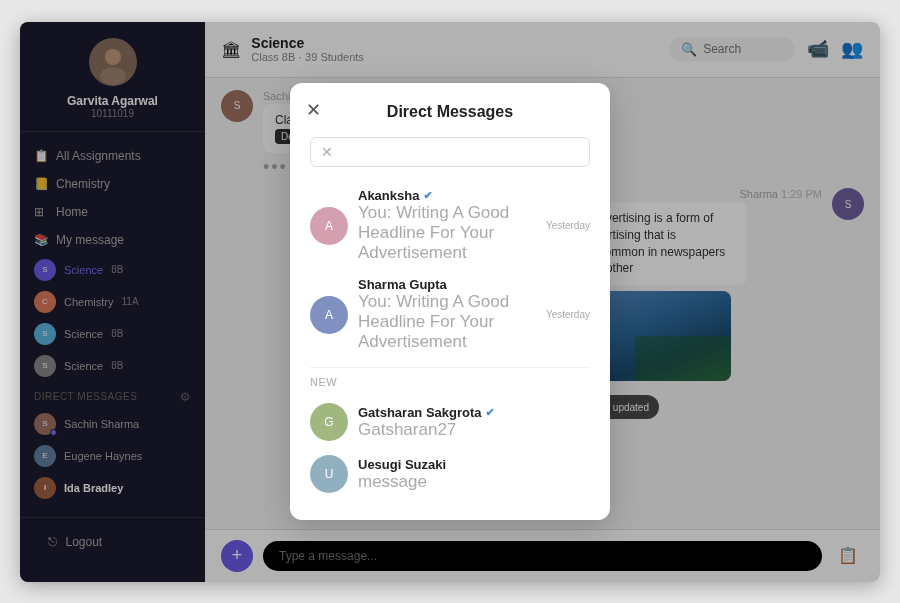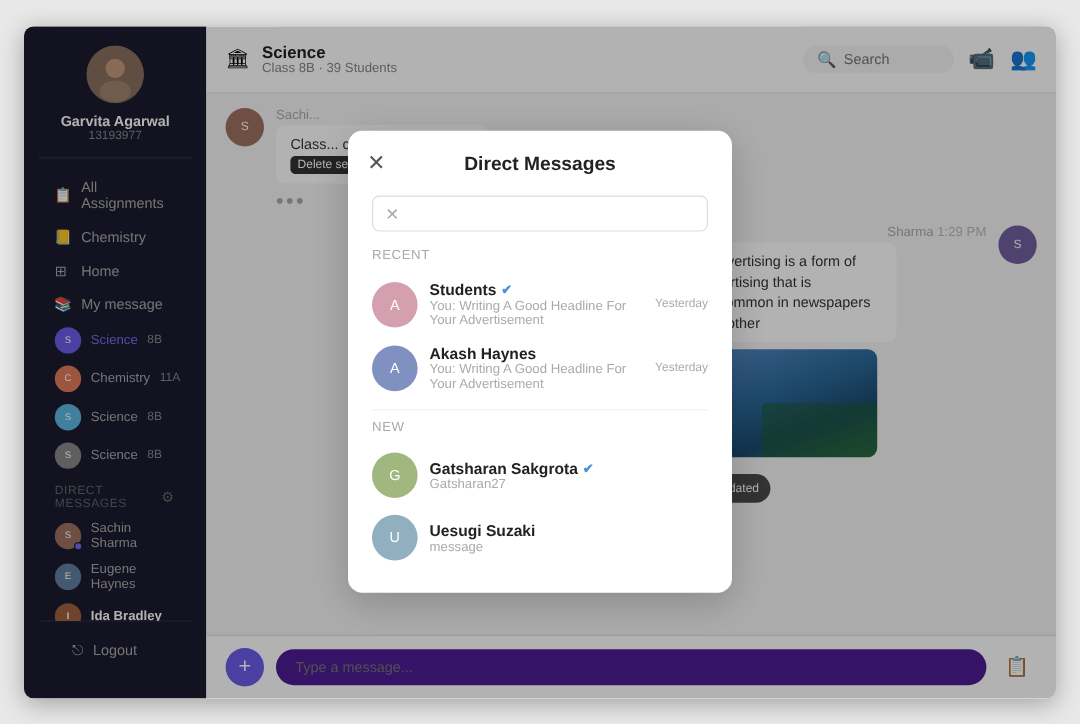--- a/index.html
+++ b/index.html
@@ -19,25 +19,25 @@
       height: 560px;
       display: flex;
       border-radius: 8px;
       overflow: hidden;
       box-shadow: 0 4px 20px rgba(0,0,0,0.3);
       position: relative;
     }
 
     
     .sidebar {
-      width: 152px;
+      width: 185px;
       background: #1a1a2e;
       display: flex;
       flex-direction: column;
-      padding: 16px 12px;
+      padding: 16px 0;
       flex-shrink: 0;
     }
 
     .sidebar-user {
       display: flex;
       flex-direction: column;
       align-items: center;
       padding: 0 12px 12px;
       border-bottom: 1px solid rgba(255,255,255,0.1);
     }
@@ -295,21 +295,21 @@
       color: #fff;
       font-size: 18px;
       cursor: pointer;
       display: flex;
       align-items: center;
       justify-content: center;
     }
 
     .msg-input {
       flex: 1;
-      background: #4c1d95;
+      background: #000000;
       border: none;
       border-radius: 20px;
       padding: 8px 16px;
       font-size: 12px;
       color: #888;
       outline: none;
     }
 
     .send-btn {
       width: 32px;
@@ -410,21 +410,21 @@
     .contact-info .contact-name {
       font-size: 13px;
       font-weight: 600;
       color: #222;
       display: flex;
       align-items: center;
       gap: 4px;
     }
 
     .contact-info .contact-sub {
-      font-size: 11px;
+      font-size: 17px;
       color: #aaa;
     }
 
     .verified-icon {
       color: #4a90d9;
       font-size: 11px;
     }
 
     .contact-time {
       margin-left: auto;
@@ -505,21 +505,21 @@
   <div class="sidebar">
     <div class="sidebar-user">
       <div class="avatar-circle">
         <svg viewBox="0 0 48 48" fill="none">
           <circle cx="24" cy="24" r="24" fill="#8a7060"></circle>
           <circle cx="24" cy="19" r="8" fill="#c49a7a"></circle>
           <ellipse cx="24" cy="38" rx="13" ry="9" fill="#a0856e"></ellipse>
         </svg>
       </div>
       <div class="user-name">Garvita Agarwal</div>
-      <div class="user-id">13193977</div>
+      <div class="user-id">10111019</div>
     </div>
 
     <div class="sidebar-nav">
       <div class="nav-item">
         <span class="nav-icon">📋</span>
         <span>All Assignments</span>
       </div>
       <div class="nav-item">
         <span class="nav-icon">📒</span>
         <span>Chemistry</span>
@@ -655,38 +655,37 @@
 
   <div class="modal-overlay">
     <div class="modal">
       <button class="modal-close">✕</button>
       <div class="modal-header">Direct Messages</div>
 
       <div class="modal-search">
         <button class="clear-btn">✕</button>
       </div>
 
-      <div class="modal-section-label">Recent</div>
 
       <div class="modal-contact">
         <div class="modal-avatar-circle" style="background:#d4a0b0;">A</div>
         <div class="contact-info">
           <div class="contact-name">
-            <span>Students</span>
+            <span>Akanksha</span>
             <span class="verified-icon">✔</span>
           </div>
           <div class="contact-sub">You: Writing A Good Headline For Your Advertisement</div>
         </div>
         <span class="contact-time">Yesterday</span>
       </div>
 
       <div class="modal-contact">
         <div class="modal-avatar-circle" style="background:#8090c0;">A</div>
         <div class="contact-info">
-          <div class="contact-name">Akash Haynes</div>
+          <div class="contact-name">Sharma Gupta</div>
           <div class="contact-sub">You: Writing A Good Headline For Your Advertisement</div>
         </div>
         <span class="contact-time">Yesterday</span>
       </div>
 
       <hr class="modal-divider">
 
       <div class="modal-section-label">New</div>
 
       <div class="modal-contact">

